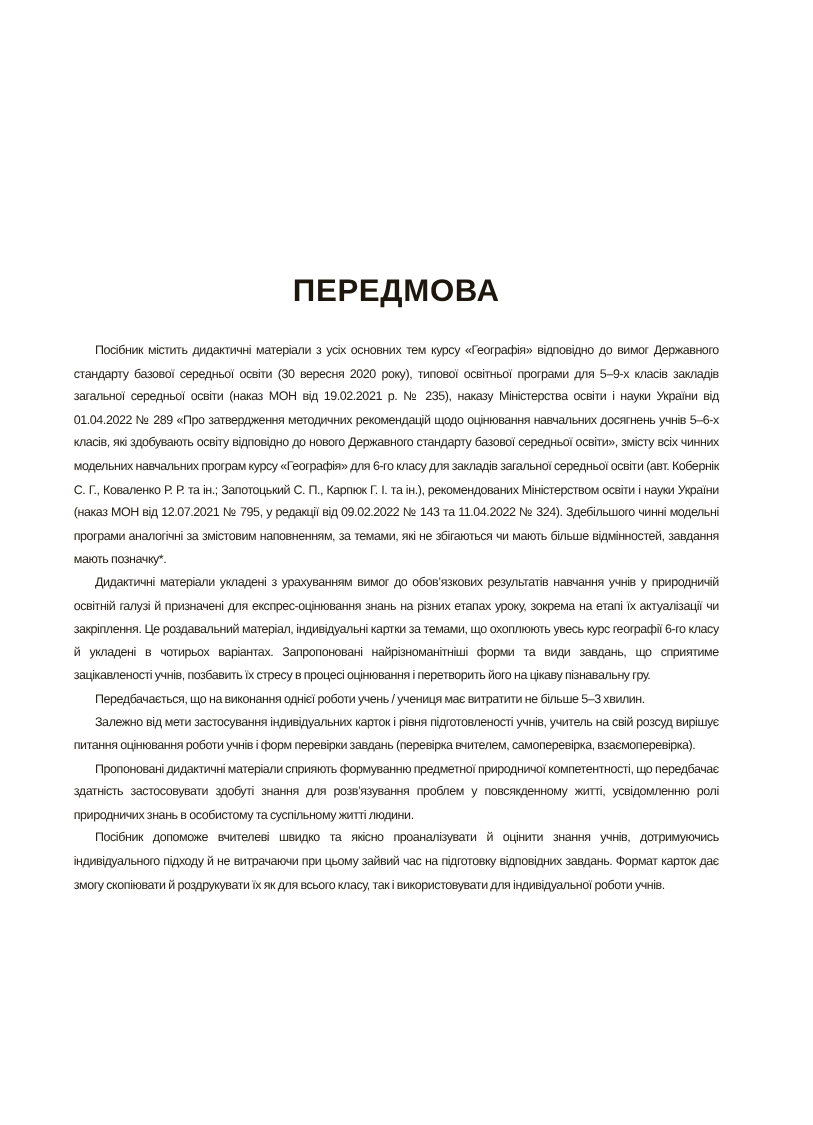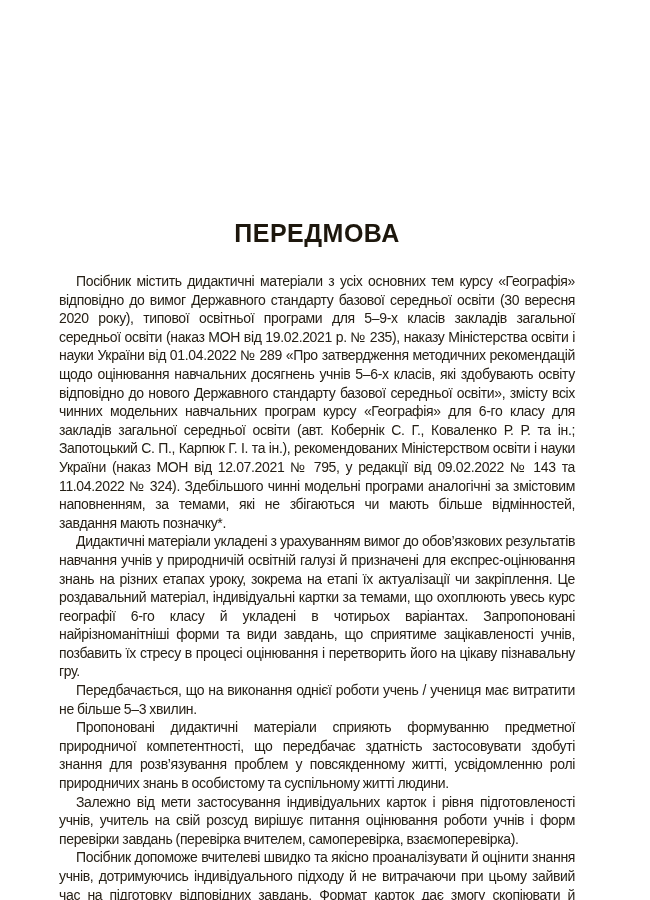--- a/index.html
+++ b/index.html
@@ -27,35 +27,35 @@
     font-size: 25px;
     line-height: 30px;
     font-weight: bold;
     letter-spacing: 0.5px;
     color: #1d170d;
   }
   .body-text p {
     margin: 0;
     text-align: justify;
     text-indent: 17px;
-    font-size: 14px;
+    font-size: 10px;
     line-height: 18.6px;
     letter-spacing: -0.35px;
     word-spacing: -0.3px;
     color: #262016;
   }
 </style>
 </head>
 <body>
 
 <div class="page">
   <div class="content">
     <h1 class="title">ПЕРЕДМОВА</h1>
     <div class="body-text">
       <p>Посібник містить дидактичні матеріали з усіх основних тем курсу «Географія» відповідно до вимог Державного стандарту базової середньої освіти (30 вересня 2020 року), типової освітньої програми для 5–9-х класів закладів загальної середньої освіти (наказ МОН від 19.02.2021 р. № 235), наказу Міністерства освіти і науки України від 01.04.2022 № 289 «Про затвердження методичних рекомендацій щодо оцінювання навчальних досягнень учнів 5–6-х класів, які здобувають освіту відповідно до нового Державного стандарту базової середньої освіти», змісту всіх чинних модельних навчальних програм курсу «Географія» для 6-го класу для закладів загальної середньої освіти (авт. Кобернік С. Г., Коваленко Р. Р. та ін.; Запотоцький С. П., Карпюк Г. І. та ін.), рекомендованих Міністерством освіти і науки України (наказ МОН від 12.07.2021 № 795, у редакції від 09.02.2022 № 143 та 11.04.2022 № 324). Здебільшого чинні модельні програми аналогічні за змістовим наповненням, за темами, які не збігаються чи мають більше відмінностей, завдання мають позначку*.</p>
       <p>Дидактичні матеріали укладені з урахуванням вимог до обов’язкових результатів навчання учнів у природничій освітній галузі й призначені для експрес-оцінювання знань на різних етапах уроку, зокрема на етапі їх актуалізації чи закріплення. Це роздавальний матеріал, індивідуальні картки за темами, що охоплюють увесь курс географії 6-го класу й укладені в чотирьох варіантах. Запропоновані найрізноманітніші форми та види завдань, що сприятиме зацікавленості учнів, позбавить їх стресу в процесі оцінювання і перетворить його на цікаву пізнавальну гру.</p>
       <p>Передбачається, що на виконання однієї роботи учень / учениця має витратити не більше 5–3 хвилин.</p>
+      <p>Залежно від мети застосування індивідуальних карток і рівня підготовленості учнів, учитель на свій розсуд вирішує питання оцінювання роботи учнів і форм перевірки завдань (перевірка вчителем, самоперевірка, взаємоперевірка).</p>
       <p>Пропоновані дидактичні матеріали сприяють формуванню предметної природничої компетентності, що передбачає здатність застосовувати здобуті знання для розв’язування проблем у повсякденному житті, усвідомленню ролі природничих знань в особистому та суспільному житті людини.</p>
-      <p>Залежно від мети застосування індивідуальних карток і рівня підготовленості учнів, учитель на свій розсуд вирішує питання оцінювання роботи учнів і форм перевірки завдань (перевірка вчителем, самоперевірка, взаємоперевірка).</p>
       <p>Посібник допоможе вчителеві швидко та якісно проаналізувати й оцінити знання учнів, дотримуючись індивідуального підходу й не витрачаючи при цьому зайвий час на підготовку відповідних завдань. Формат карток дає змогу скопіювати й роздрукувати їх як для всього класу, так і використовувати для індивідуальної роботи учнів.</p>
     </div>
   </div>
 </div>
 
 </body></html>

